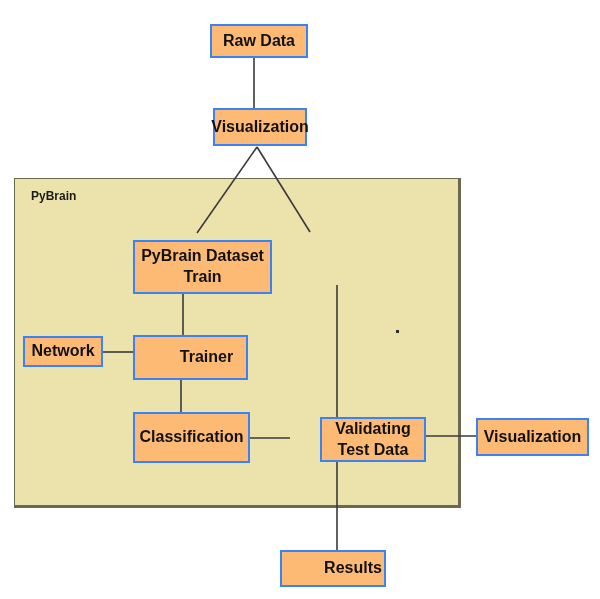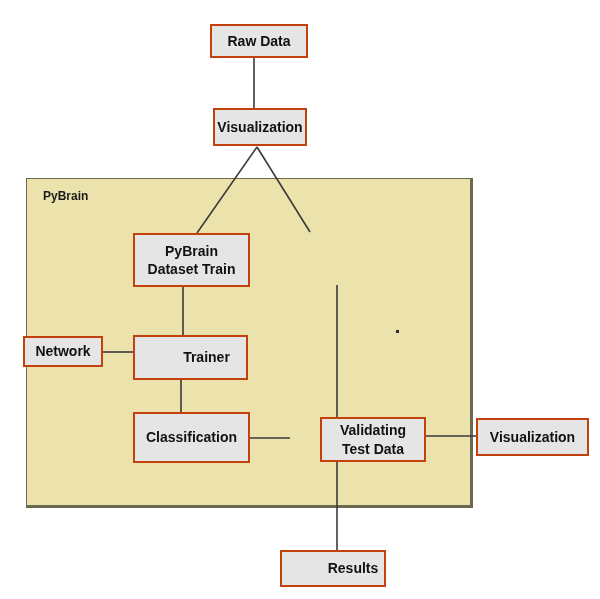--- a/index.html
+++ b/index.html
@@ -19,59 +19,58 @@
     position: absolute;
     left: 14px;
     top: 178px;
     width: 443px;
     height: 326px;
     background: #ece3ac;
     border: 1px solid #6b6950;
     border-right-width: 3px;
     border-bottom-width: 3px;
     z-index: 1;
-    margin-left: 12px;
   }
   .pybrain-label {
     position: absolute;
     left: 16px;
     top: 10px;
     font-size: 12px;
     font-weight: bold;
     color: #1a1a1a;
   }
   .edges-layer {
     position: absolute;
     left: 0;
     top: 0;
     width: 600px;
     height: 599px;
     z-index: 2;
     pointer-events: none;
   }
   .node {
     position: absolute;
-    background: #e5e5e5;
-    border: 2px solid #c2410c;
+    background: #fdba74;
+    border: 2px solid #3b82f6;
     box-sizing: border-box;
     display: flex;
     align-items: center;
     justify-content: center;
     text-align: center;
-    font-size: 14px;
+    font-size: 16px;
     font-weight: bold;
     color: #111111;
     line-height: 1.3;
     z-index: 3;
     padding: 0 4px;
   }
   
   .n-raw-data        { left: 210px; top: 24px;  width: 98px;  height: 34px; }
   .n-preprocessing   { left: 213px; top: 108px; width: 94px;  height: 38px; }
-  .n-dataset-train   { left: 133px; top: 233px; width: 117px; height: 54px; }
+  .n-dataset-train   { left: 133px; top: 240px; width: 139px; height: 54px; }
   .n-dataset-test    { left: 282px; top: 232px; width: 115px; height: 53px; }
   .n-network         { left: 23px;  top: 336px; width: 80px;  height: 31px; }
   .n-trainer         { left: 133px; top: 335px; width: 115px; height: 45px; padding-left: 36px; }
   .n-classification  { left: 133px; top: 412px; width: 117px; height: 51px; }
   .n-validating      { left: 290px; top: 417px; width: 106px; height: 45px; margin-left: 30px; }
   .n-visualization   { left: 476px; top: 418px; width: 113px; height: 38px; }
   .n-results         { left: 280px; top: 550px; width: 106px; height: 37px; padding-left: 44px; }
   .stray-dot {
     position: absolute;
     left: 396px;

